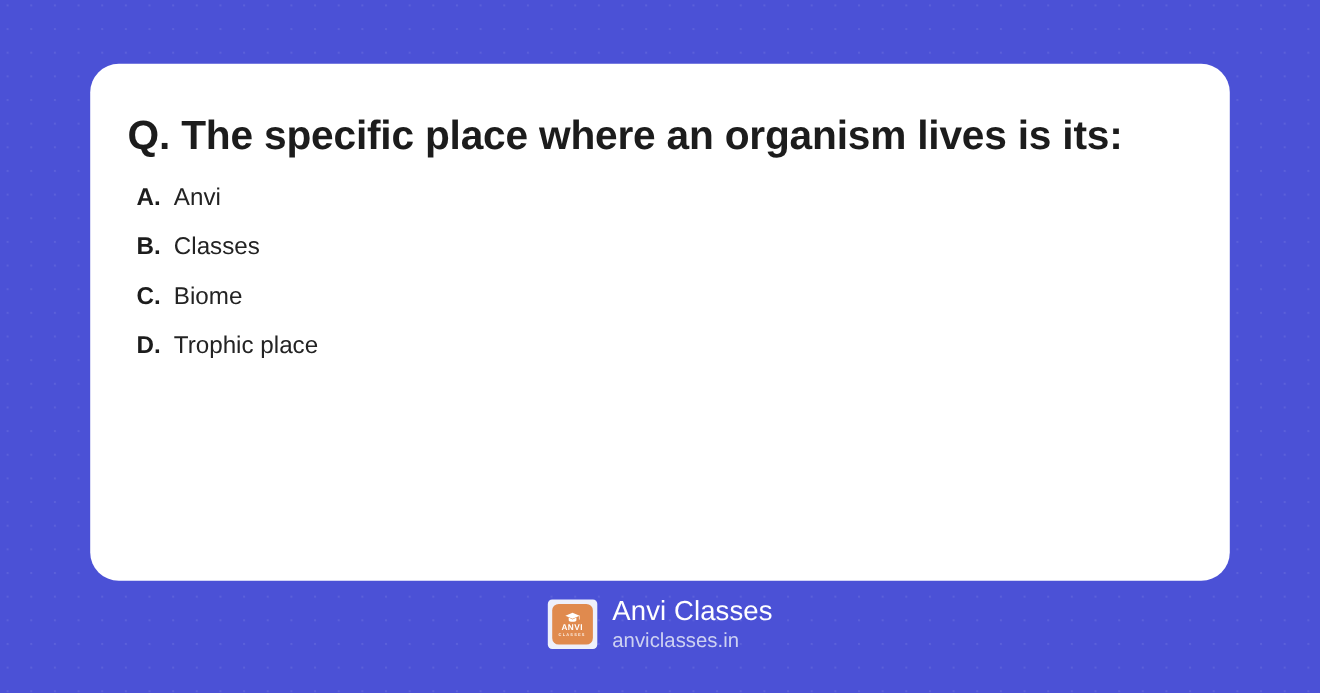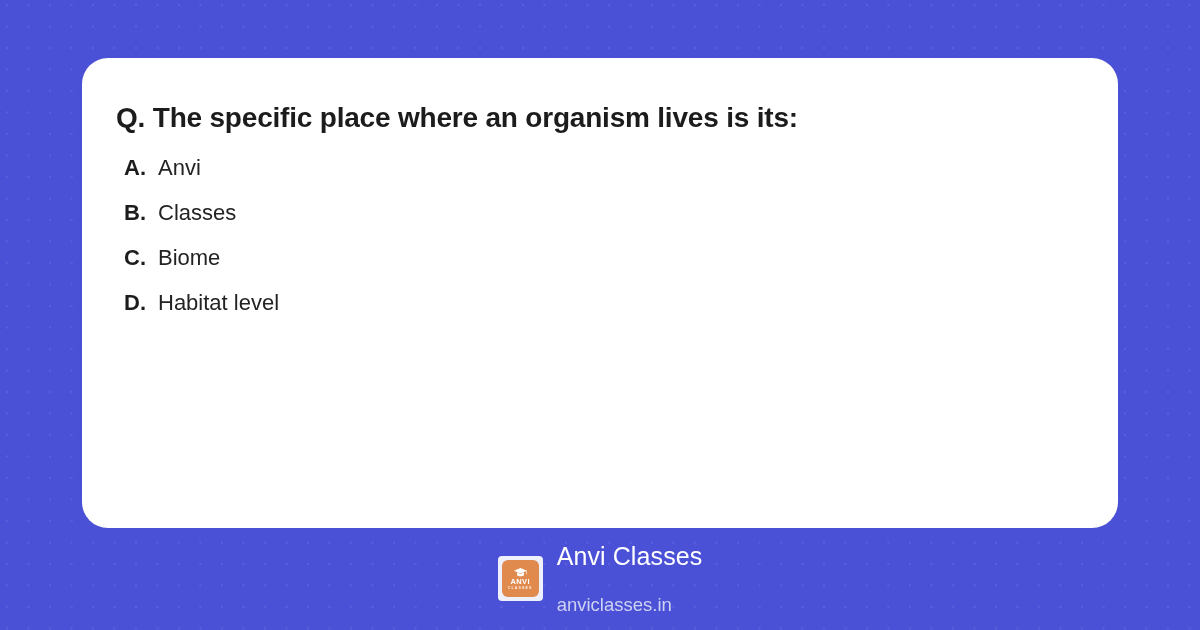--- a/index.html
+++ b/index.html
@@ -32,21 +32,21 @@
     left: 82px;
     top: 58px;
     width: 1036px;
     height: 470px;
     background: #ffffff;
     border-radius: 26px;
     padding: 42px 34px 0 34px;
   }
 
   #question-text {
-    font-size: 28px;
+    font-size: 37px;
     font-weight: bold;
     color: #1c1c1c;
     letter-spacing: -0.2px;
     line-height: 1.25;
     white-space: nowrap;
   }
 
   #options-list {
     list-style: none;
     margin-top: 20px;
@@ -125,21 +125,20 @@
     color: #fdf0e6;
     line-height: 1;
     letter-spacing: 1.1px;
     margin-top: 1.5px;
   }
 
   #brand-text-block {
     display: flex;
     flex-direction: column;
     line-height: 1.1;
-    gap: 23px;
   }
 
   #brand-name {
     font-size: 25px;
     color: #ffffff;
     letter-spacing: 0.1px;
   }
 
   #brand-url {
     font-size: 18.5px;
@@ -168,21 +167,21 @@
       <span class="option-text">Classes</span>
     </li>
 
     <li class="option-row">
       <span class="option-letter">C.</span>
       <span class="option-text">Biome</span>
     </li>
 
     <li class="option-row">
       <span class="option-letter">D.</span>
-      <span class="option-text">Habitat level</span>
+      <span class="option-text">Trophic place</span>
     </li>
 
   </ul>
 </div>
 
 <div id="footer">
 
   <div id="brand-logo-frame">
     <div id="brand-logo-tile">
       <svg id="grad-cap-icon" width="15" height="10" viewBox="0 0 30 20">

